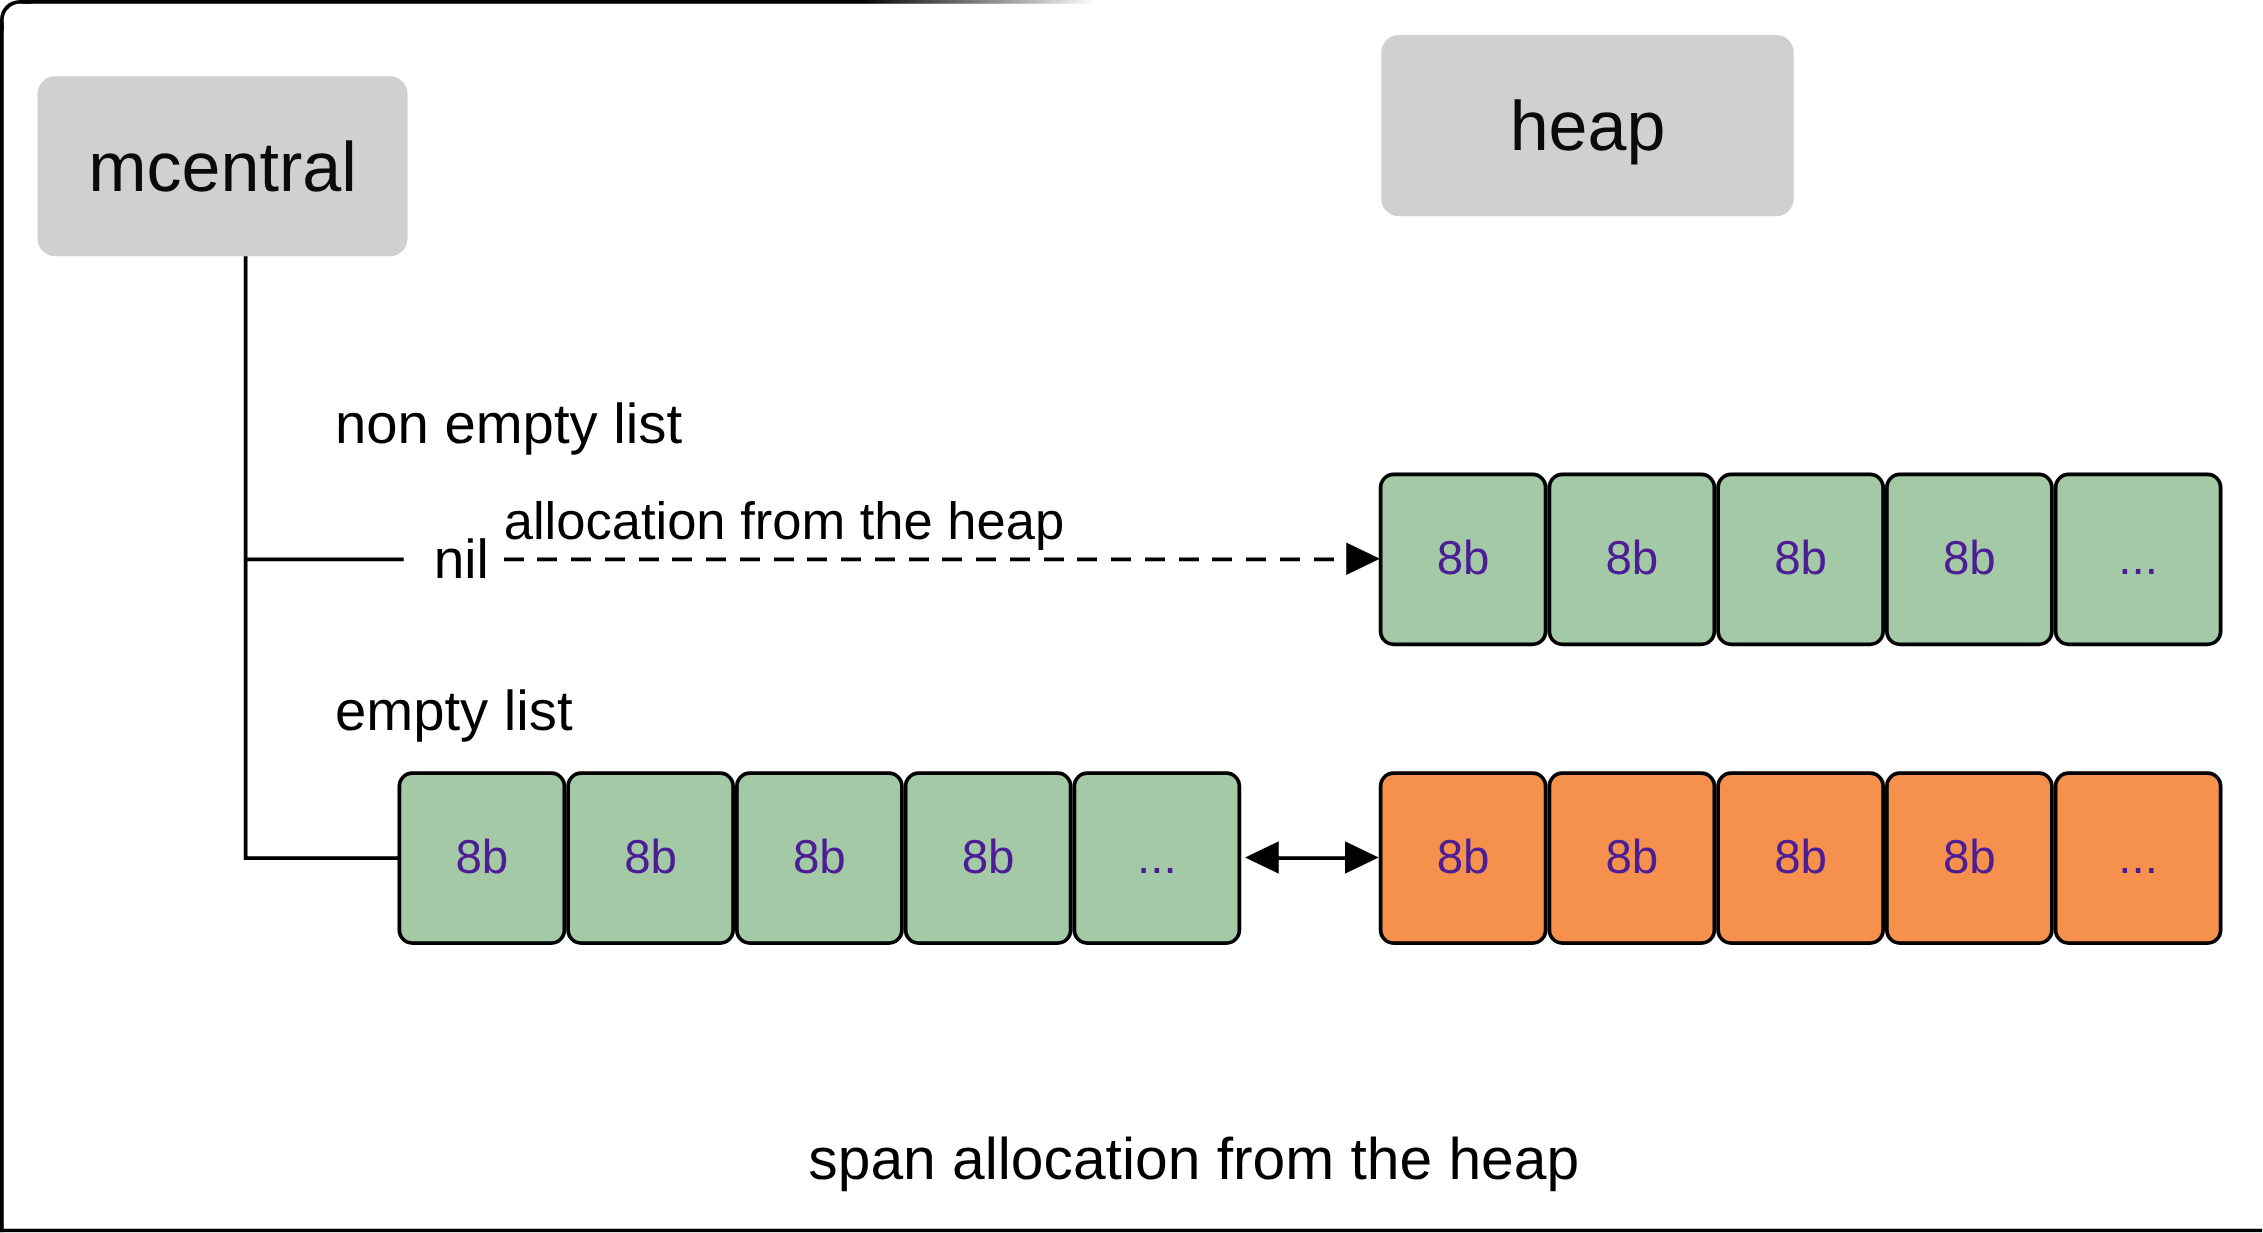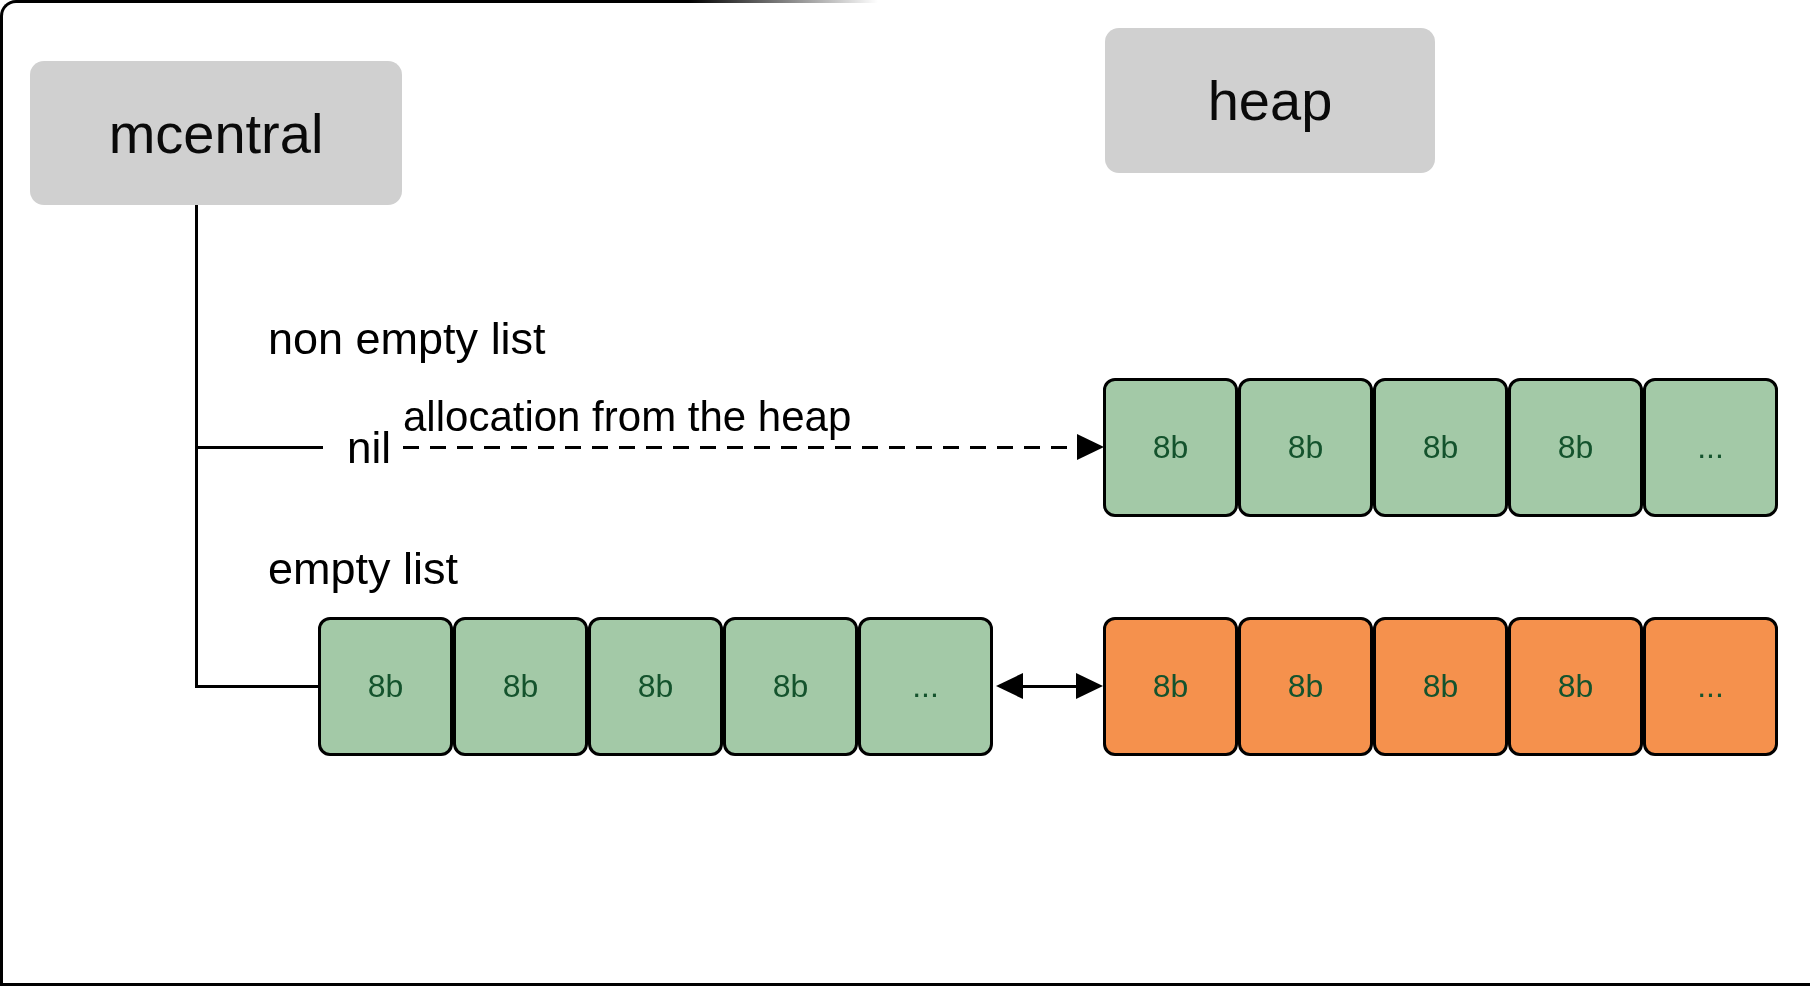--- a/index.html
+++ b/index.html
@@ -18,21 +18,21 @@
   .frame{position:absolute;background:var(--ink);}
   #frame-corner{left:0;top:0;width:22px;height:22px;background:transparent;
     border-left:3px solid var(--ink);border-top:3px solid var(--ink);border-top-left-radius:16px;position:absolute;}
   #frame-left{left:0;top:18px;width:3px;height:968px;}
   #frame-top{left:18px;top:0;width:860px;height:3px;background:linear-gradient(90deg,var(--ink) 78%,rgba(0,0,0,0));}
   #frame-bottom{left:0;top:983px;width:1810px;height:3px;}
 
   
   .node{position:absolute;background:var(--gray);border-radius:14px;
     display:flex;align-items:center;justify-content:center;font-size:56px;color:#0a0a0a;}
-  #node-mcentral{left:30px;top:61px;width:372px;height:144px;}
+  #node-mcentral{left:30px;top:61px;width:296px;height:144px;}
   #node-heap{left:1105px;top:28px;width:330px;height:145px;}
 
   
   .line{position:absolute;background:var(--ink);}
   #trunk-line{left:195px;top:205px;width:3px;height:483px;}
   #branch-nil-line{left:196px;top:446px;width:127px;height:3px;}
   #branch-empty-line{left:196px;top:685px;width:124px;height:3px;}
 
   
   #dashed-arrow-line{position:absolute;left:403px;top:446px;width:676px;height:3px;
@@ -52,21 +52,21 @@
   .label{position:absolute;font-size:45px;line-height:1.1;white-space:nowrap;}
   #label-non-empty{left:268px;top:314px;}
   #label-empty{left:268px;top:544px;}
   #label-nil{left:336px;top:424px;width:66px;text-align:center;font-size:44px;}
   #label-alloc{left:403px;top:394px;width:676px;font-size:42px;}
   #caption{left:100px;top:901px;width:1710px;text-align:center;font-size:47px;}
 
   
   .span-row{position:absolute;display:flex;}
   .span-cell{width:129px;height:133px;border:3px solid var(--ink);border-radius:12px;
-    display:flex;align-items:center;justify-content:center;font-size:32px;color:#14532d;}
+    display:flex;align-items:center;justify-content:center;font-size:38px;color:#4c1d95;}
   .span-cell + .span-cell{margin-left:0px;}
   .green .span-cell{background:var(--span-green);}
   .orange .span-cell{background:var(--span-orange);}
   #row-non-empty{left:1103px;top:378px;}
   #row-empty{left:318px;top:617px;}
   #row-heap-spans{left:1103px;top:617px;}
 </style>
 </head>
 <body>
 
@@ -113,14 +113,15 @@
   </div>
 
   <div class="span-row orange" id="row-heap-spans">
     <div class="span-cell">8b</div>
     <div class="span-cell">8b</div>
     <div class="span-cell">8b</div>
     <div class="span-cell">8b</div>
     <div class="span-cell">...</div>
   </div>
 
+  <div class="label" id="caption">span allocation from the heap</div>
 
 </div>
 
 </body></html>

